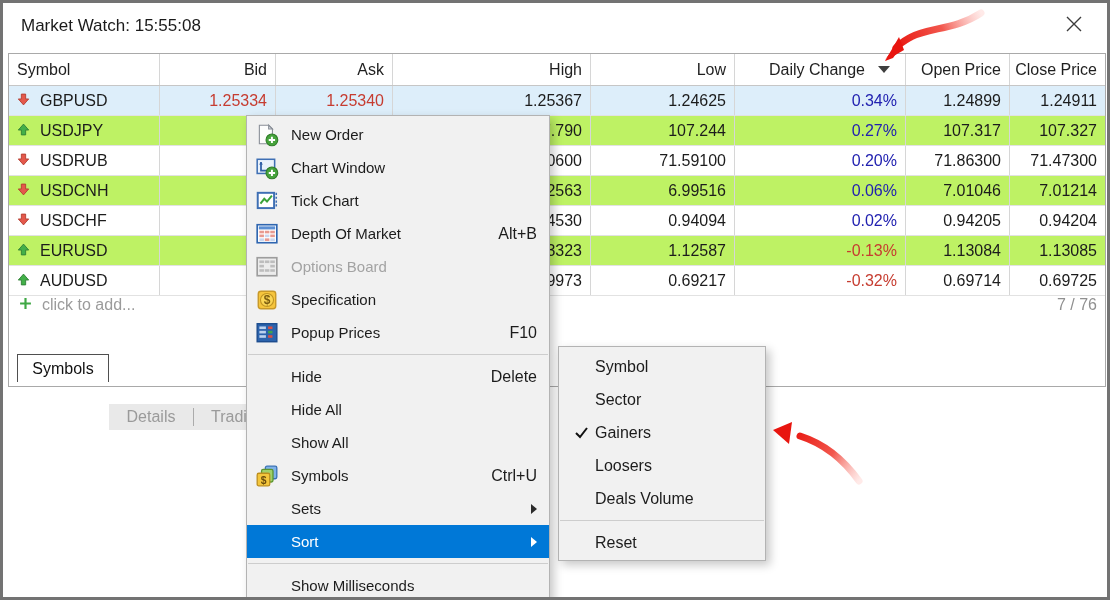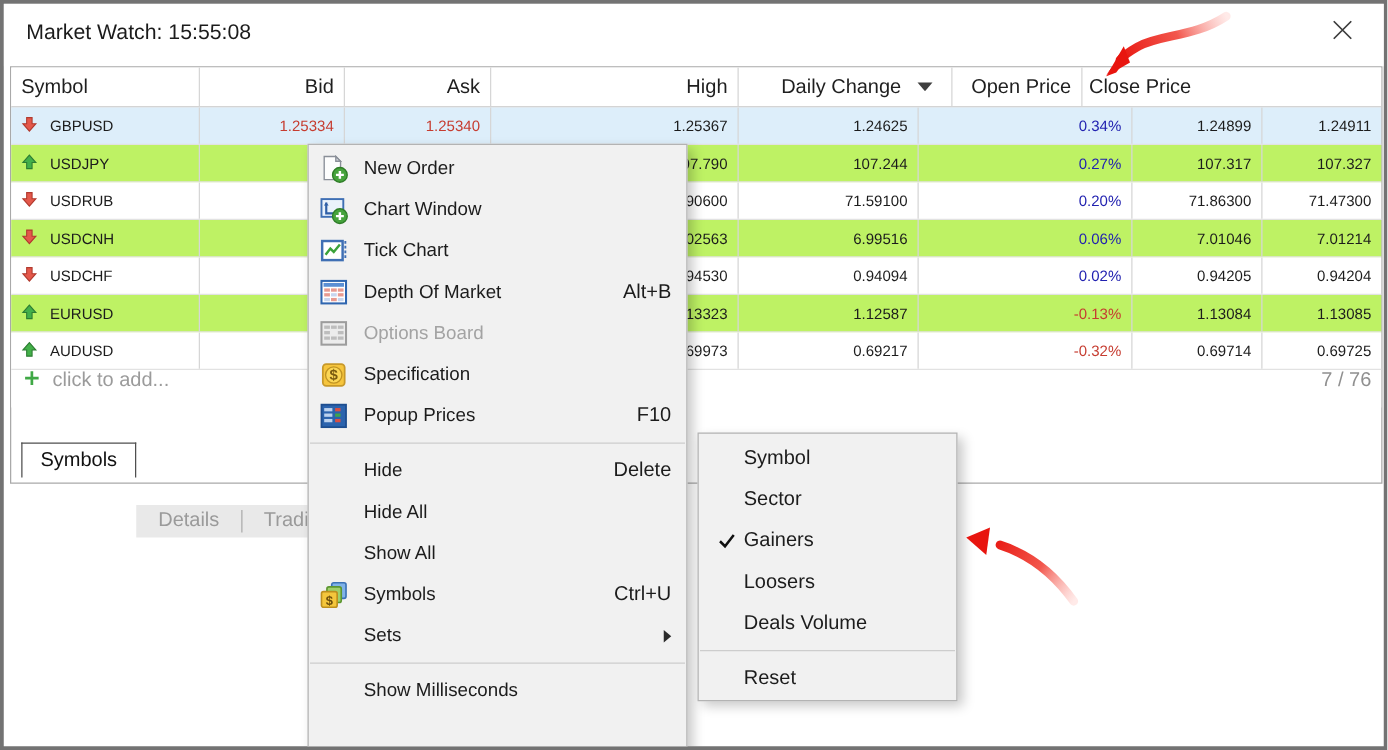--- a/index.html
+++ b/index.html
@@ -20,21 +20,21 @@
         font-size:16px; color:#1f1f1f; border-right:1px solid #d6d6d6; white-space:nowrap; }
   .hc.first { justify-content:flex-start; padding-left:8px; }
   .hc.last { border-right:none; }
   .hc-chg { gap:13px; padding-right:15px; }
   .sort-tri { width:0; height:0; border-left:6px solid transparent; border-right:6px solid transparent;
               border-top:7px solid #3f3f3f; }
   .trow { display:flex; height:30px; border-bottom:1px solid #e2e2e2; background:#fff; }
   .trow.alt { background:#bef264; }
   .trow.sel { background:#ddeefa; }
   .c { display:flex; align-items:center; border-right:1px solid #d6d6d6; height:100%;
-       font-size:12px; color:#1c1c1c; }
+       font-size:16px; color:#1c1c1c; }
   .c.last { border-right:none; }
   .num { justify-content:flex-end; padding-right:8px; }
   .sym { justify-content:flex-start; padding-left:8px; gap:10px; }
   .neg { color:#c63c30; }
   .pos { color:#2121b0; }
   .w-sym{width:151px}.w-bid{width:116px}.w-ask{width:117px}.w-high{width:198px}
   .w-low{width:144px}.w-chg{width:171px}.w-open{width:104px}.w-close{width:95px}
   .addrow { display:flex; height:30px; background:#fff; align-items:flex-start; }
   .addrow-label { color:#9b9b9b; font-size:16px; margin-left:10px; }
   .counter { margin-left:auto; padding-right:8px; color:#909090; font-size:16px; }
@@ -87,20 +87,21 @@
       </svg>
     </div>
   </div>
 
   <div class="panel">
     <div class="thead">
       <div class="hc first w-sym">Symbol</div>
       <div class="hc w-bid">Bid</div>
       <div class="hc w-ask">Ask</div>
       <div class="hc w-high">High</div>
+      <div class="hc w-low">Low</div>
       <div class="hc hc-chg w-chg">
         <span>Daily Change</span>
         <span class="sort-tri"></span>
       </div>
       <div class="hc w-open">Open Price</div>
       <div class="hc last w-close">Close Price</div>
     </div>
 
     <div class="trow sel">
       <div class="c sym w-sym">
@@ -357,20 +358,25 @@
           <text x="7.8" y="18" text-anchor="middle" font-family="Liberation Sans, sans-serif" font-size="9.5" font-weight="bold" fill="#6b4d0c">$</text>
         </svg>
         </span>
       <span class="mi-label">Symbols</span>
       <span class="mi-shortcut">Ctrl+U</span>
     </div>
     <div class="mi">
       <span class="mi-icon"></span>
       <span class="mi-label">Sets</span>
       <span class="sub-arrow"></span>
+    </div>
+    <div class="mi highlight">
+      <span class="mi-icon"></span>
+      <span class="mi-label">Sort</span>
+      <span class="sub-arrow white"></span>
     </div>
     <div class="mi-sep"></div>
     <div class="mi">
       <span class="mi-icon"></span>
       <span class="mi-label">Show Milliseconds</span>
     </div>
   </div>
 
   <div class="submenu">
     <div class="smi">

